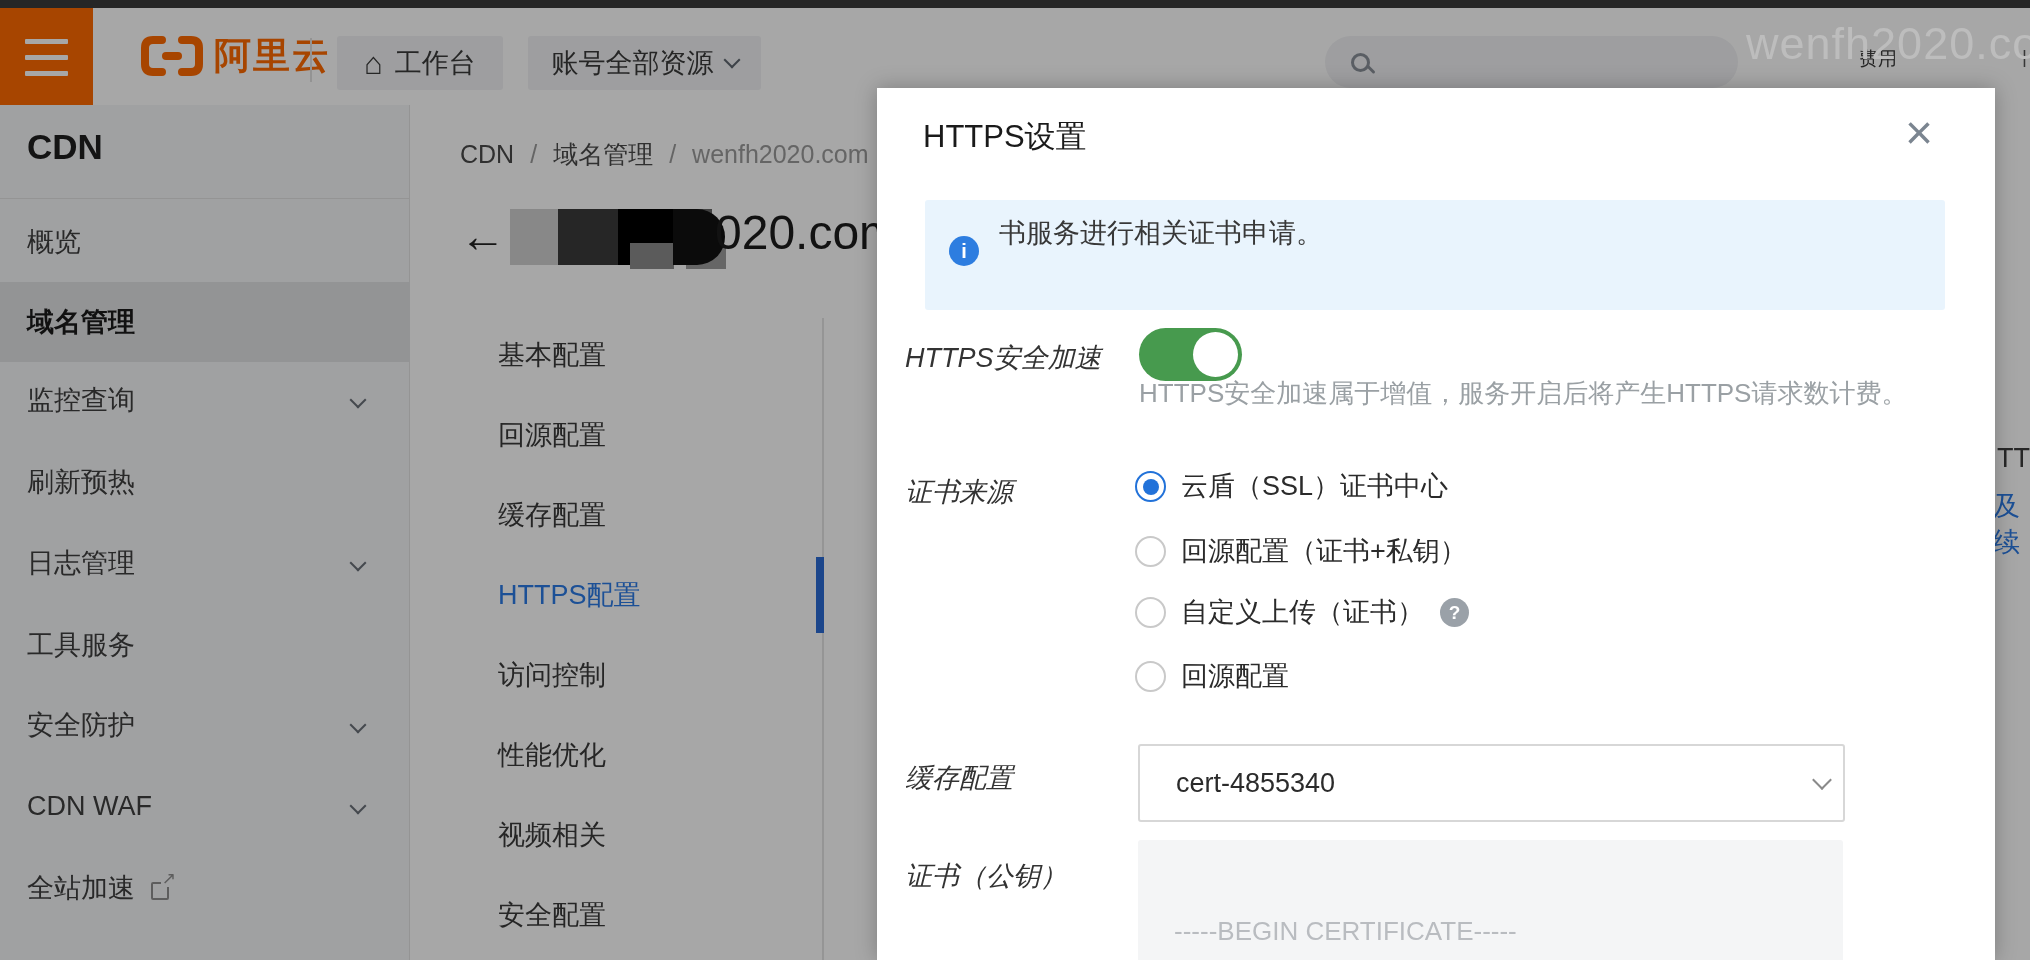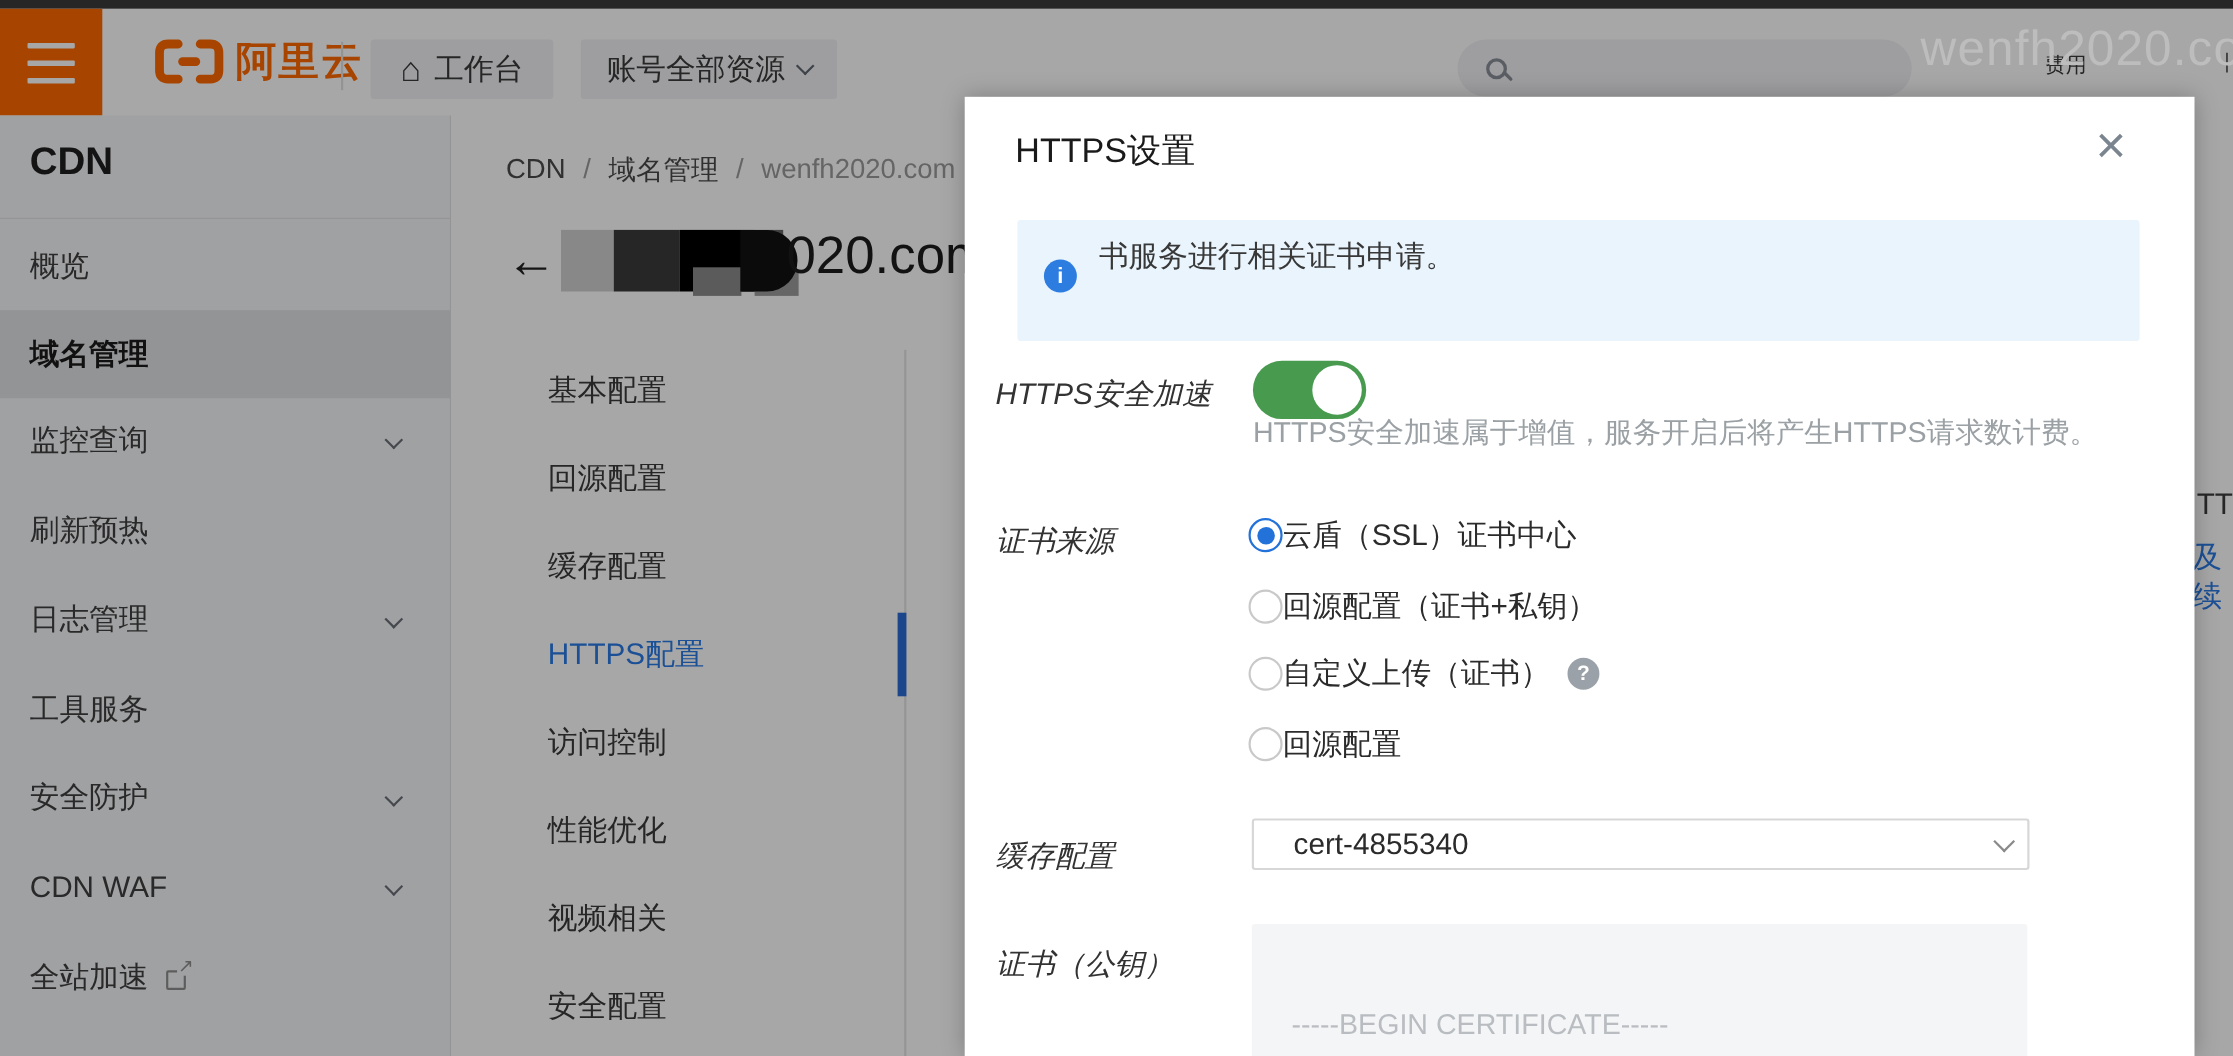--- a/index.html
+++ b/index.html
@@ -76,23 +76,23 @@
   .info-icon{position:absolute;left:24px;top:36px;width:30px;height:30px;border-radius:50%;background:#2d7de0;color:#fff;font-size:20px;font-weight:bold;display:flex;align-items:center;justify-content:center;font-style:normal;}
   .banner-text{position:absolute;left:74px;top:9px;font-size:27px;color:#383838;line-height:48px;}
   .row-label{position:absolute;left:28px;font-size:27px;color:#333;font-style:italic;}
   .toggle{position:absolute;left:262px;top:240px;width:103px;height:53px;border-radius:27px;background:#479a4e;cursor:pointer;}
   .toggle .knob{position:absolute;right:4px;top:4px;width:45px;height:45px;border-radius:50%;background:#fff;}
   .toggle-helper{position:absolute;left:262px;top:288px;font-size:26px;color:#9aa0a4;}
   .radio-row{position:absolute;left:258px;display:flex;align-items:center;cursor:pointer;}
   .radio{width:31px;height:31px;border-radius:50%;border:2.5px solid #c9c9c9;background:#fff;flex:0 0 auto;display:flex;align-items:center;justify-content:center;}
   .radio.checked{border-color:#2272d9;}
   .radio.checked .dot{width:16px;height:16px;border-radius:50%;background:#2272d9;}
-  .radio-label{font-size:27px;color:#2b2b2b;line-height:31px;}
+  .radio-label{margin-left:15px;font-size:27px;color:#2b2b2b;line-height:31px;}
   .help-icon{margin-left:16px;width:29px;height:29px;border-radius:50%;background:#9aa1a8;color:#fff;font-size:19px;font-weight:bold;display:flex;align-items:center;justify-content:center;cursor:pointer;}
-  .select-box{position:absolute;left:261px;top:656px;width:707px;height:47px;background:#fff;border:2px solid #d7d7d7;border-radius:3px;display:flex;align-items:center;padding:0 14px 0 36px;cursor:pointer;}
+  .select-box{position:absolute;left:261px;top:656px;width:707px;height:78px;background:#fff;border:2px solid #d7d7d7;border-radius:3px;display:flex;align-items:center;padding:0 14px 0 36px;cursor:pointer;}
   .select-value{font-size:27px;color:#2b2b2b;flex:1;}
   .select-box .chev{width:14px;height:14px;border-color:#8a8a8a;margin-top:-6px;}
   .textarea{position:absolute;left:261px;top:752px;width:705px;height:150px;background:#f4f5f6;border-radius:3px;}
   .cert-lines{position:absolute;left:36px;top:6px;font-size:26px;color:#b9bcc0;line-height:34px;white-space:pre;}
 </style>
 </head>
 <body>
 
 <div id="stage">
 

